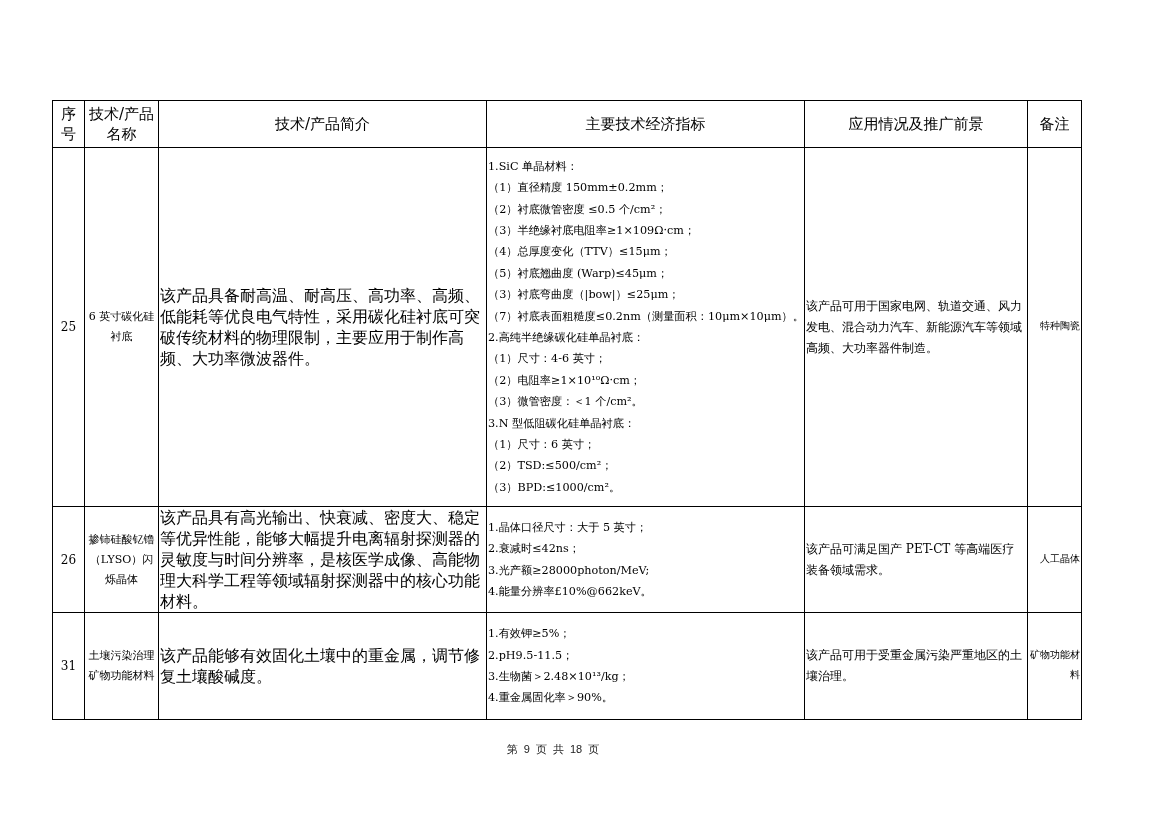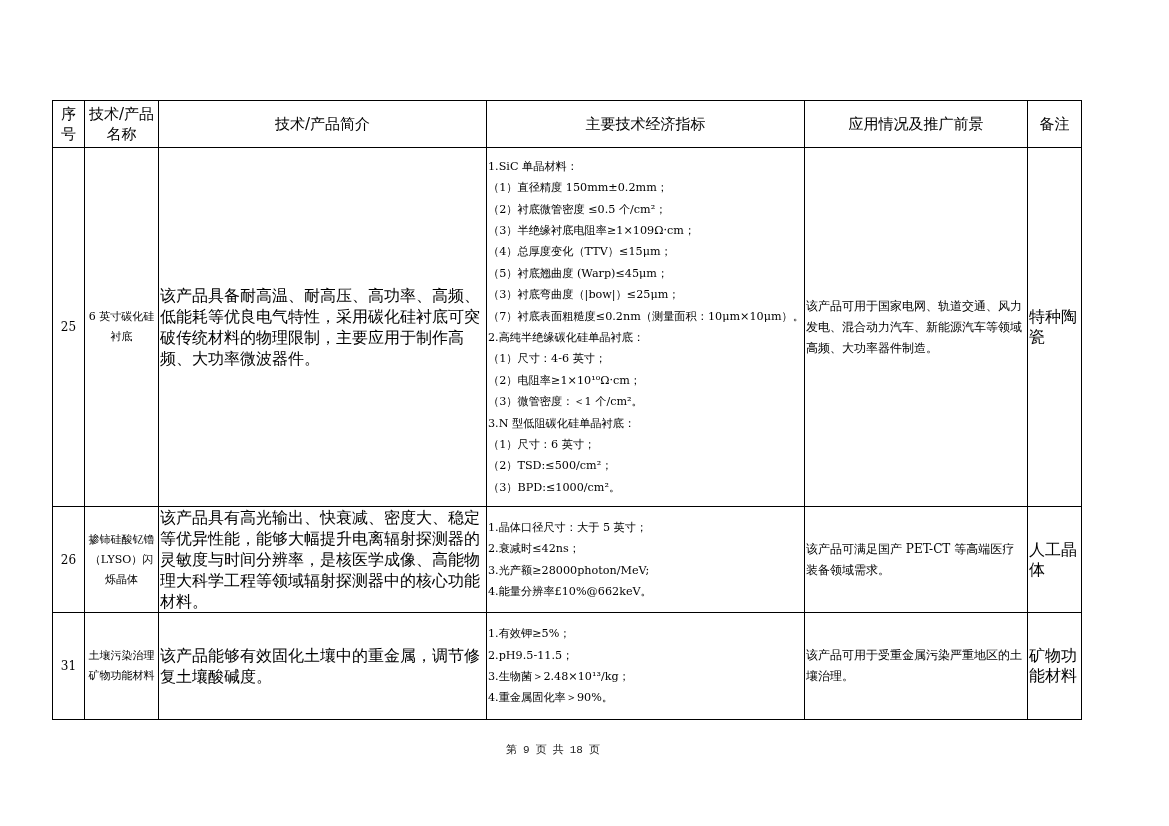--- a/index.html
+++ b/index.html
@@ -8,24 +8,24 @@
   table.main { position: absolute; left: 52px; top: 100px; border-collapse: collapse;
                table-layout: fixed; width: 1029px; }
   table.main td, table.main th { border: 1px solid #000; padding: 0 1px; vertical-align: middle; }
   table.main th { font-family: "DejaVu Sans", "Liberation Sans", sans-serif; font-weight: normal;
                   font-size: 15px; line-height: 20px; height: 46px; text-align: center; }
   .c-num { text-align: center; font-size: 12px; margin-left: 16px; }
   .c-name { text-align: center; font-size: 11px; line-height: 20px; }
   .c-desc { font-size: 16px; line-height: 21px; text-align: left; }
   .c-spec { font-size: 11.2px; line-height: 21.4px; text-align: left; white-space: nowrap; }
   .c-app { font-size: 12px; line-height: 21px; text-align: left; }
-  .c-note { font-size: 16px; line-height: 20px; text-align: left; }
+  .c-note { font-size: 10px; line-height: 20px; text-align: right; font-family: Liberation Mono, monospace; }
   .spec-line { display: block; }
   .footer { position: absolute; left: 0; width: 1106px; top: 742px; text-align: center;
-            font-family: Liberation Mono, monospace; font-size: 11px; color: #222; }
+            font-family: Liberation Sans, sans-serif; font-size: 11px; color: #222; }
   .footer span { margin: 0 3px; }
 </style>
 </head>
 <body>
 
 <table class="main">
   <colgroup>
     <col style="width:32px">
     <col style="width:74px">
     <col style="width:328px">

